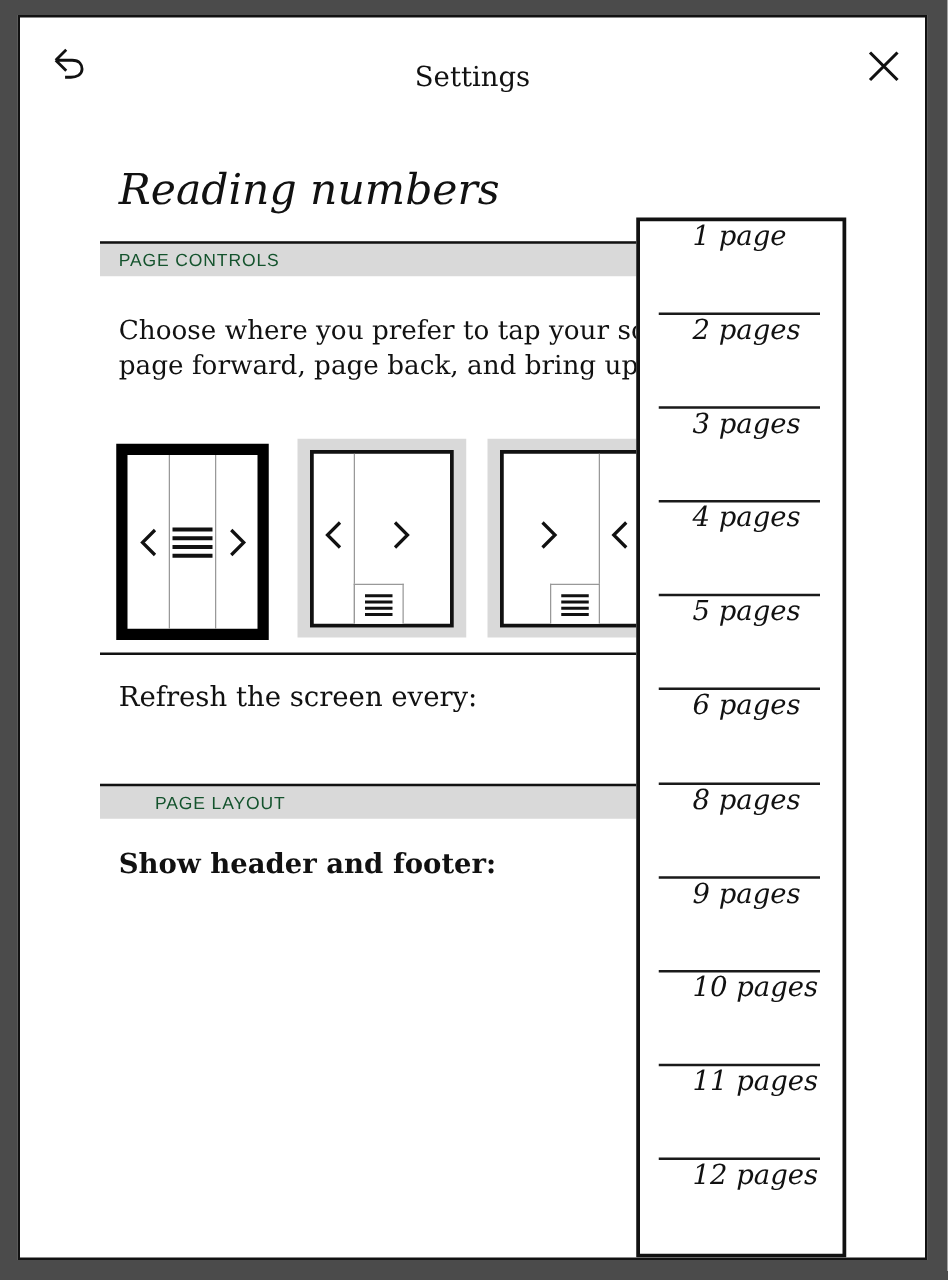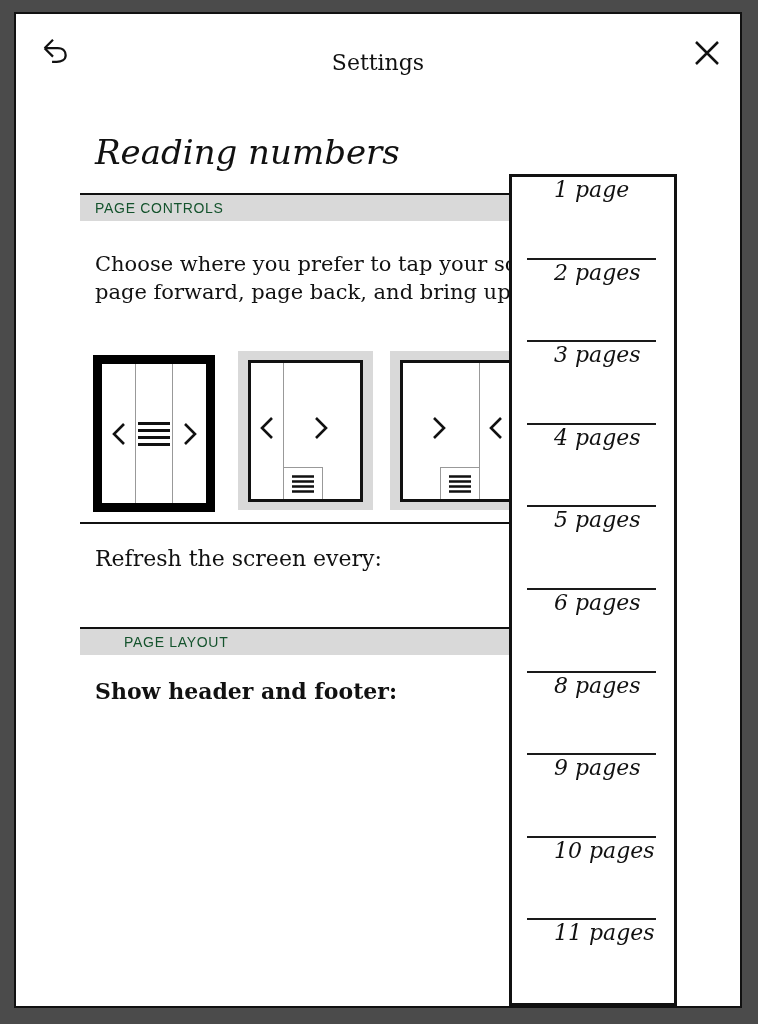--- a/index.html
+++ b/index.html
@@ -216,17 +216,20 @@
           </li>
 
           <li>
             <span>10 pages</span>
           </li>
 
           <li>
             <span>11 pages</span>
           </li>
 
+          <li>
+            <span>12 pages</span>
+          </li>
         </ul>
     </div>
 
   </div>
 </div>
 
 </body></html>

